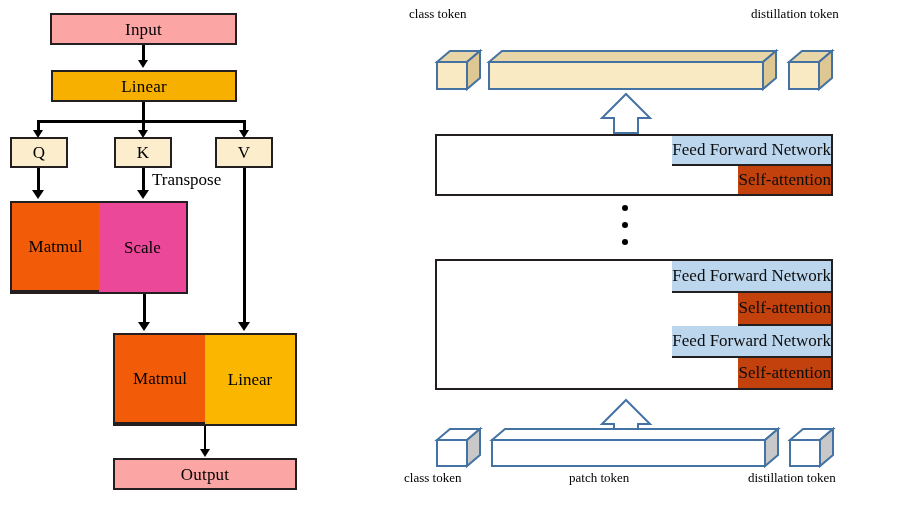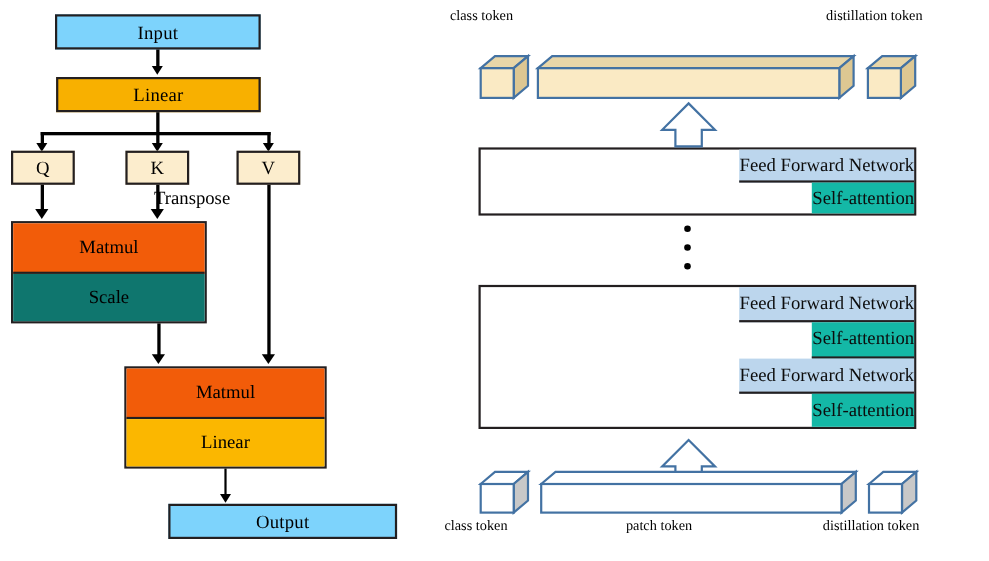--- a/index.html
+++ b/index.html
@@ -28,46 +28,46 @@
     display: flex;
     align-items: center;
     justify-content: center;
     font-family: "Liberation Serif", "DejaVu Serif", serif;
     font-size: 17px;
     color: #000000;
     line-height: 1;
     letter-spacing: .2px;
     white-space: nowrap;
   }
-  .fbox.green  { background: #7dd3fc; }
+  .fbox.green  { background: #fca5a5; }
   .fbox.orange { background: #f8b000; }
   .fbox.cream  { background: #fcedcd; }
 
   
   .fstack {
     position: absolute;
     box-sizing: border-box;
     border: 2px solid #231f20;
     display: flex;
-    flex-direction: column;
+    flex-direction: row;
   }
   .fstack .row {
     flex: 1 1 0;
     display: flex;
     align-items: center;
     justify-content: center;
     font-size: 17px;
     color: #000;
     border-bottom: 2px solid #231f20;
     white-space: nowrap;
   }
   .fstack .row:last-child { border-bottom: none; }
   .fstack .row.red    { background: #f25c09; }
   .fstack .row.orange { background: #fbb700; }
-  .fstack .row.cream  { background: #0f766e; }
+  .fstack .row.cream  { background: #ec4899; }
 
   
   .vline { position: absolute; background: #000; width: 3px; }
   .hline { position: absolute; background: #000; height: 3px; }
   .arrowhead {
     position: absolute;
     width: 0; height: 0;
     border-left: 6px solid transparent;
     border-right: 6px solid transparent;
     border-top: 9px solid #000;
@@ -100,21 +100,21 @@
     display: flex;
     align-items: center;
     justify-content: center;
     font-size: 17px;
     color: #0c0c0c;
     border-bottom: 2px solid #231f20;
     white-space: nowrap;
   }
   .tstack .trow:last-child { border-bottom: none; }
   .tstack .trow.ffn { background: #bcd6ed; }
-  .tstack .trow.sa  { background: #14b8a6; }
+  .tstack .trow.sa  { background: #c2410c; }
 
   .dots { position: absolute; }
   .dots i {
     display: block;
     width: 6px; height: 6px;
     border-radius: 50%;
     background: #000;
     margin-bottom: 11px;
   }
 
@@ -170,21 +170,21 @@
     </div>
     <div class="fbox cream" style="left:215px; top:137px; width:58px; height:31px;">
       <span>V</span>
     </div>
 
     <div class="vline" style="left:37px; top:168px; width:3px; height:24px;"></div>
     <div class="arrowhead" style="left:32px; top:190px;"></div>
 
     <div class="vline" style="left:142px; top:168px; width:3px; height:24px;"></div>
     <div class="arrowhead" style="left:137px; top:190px;"></div>
-    <div class="plabel" style="left:140px; top:170px;">Transpose</div>
+    <div class="plabel" style="left:152px; top:170px;">Transpose</div>
 
     <div class="vline" style="left:243px; top:168px; width:3px; height:156px;"></div>
     <div class="arrowhead" style="left:238px; top:322px;"></div>
 
     <div class="fstack" style="left:10px; top:201px; width:178px; height:93px;">
       <div class="row red">
         <span>Matmul</span>
       </div>
       <div class="row cream">
         <span>Scale</span>
@@ -199,21 +199,21 @@
         <span>Matmul</span>
       </div>
       <div class="row orange">
         <span>Linear</span>
       </div>
     </div>
 
     <div class="vline" style="left:204px; top:426px; width:2px; height:25px;"></div>
     <div class="arrowhead thin" style="left:200px; top:449px;"></div>
 
-    <div class="fbox green" style="left:113px; top:458px; width:208px; height:32px;margin-left:40px;">
+    <div class="fbox green" style="left:113px; top:458px; width:184px; height:32px;">
       <span>Output</span>
     </div>
   </div>
 
   <div>
 
     <div class="tlabel" style="left:409px; top:6px;">class token</div>
     <div class="tlabel" style="left:751px; top:6px;">distillation token</div>
 
     <div class="tstack" style="left:435px; top:134px; width:398px; height:62px;">

